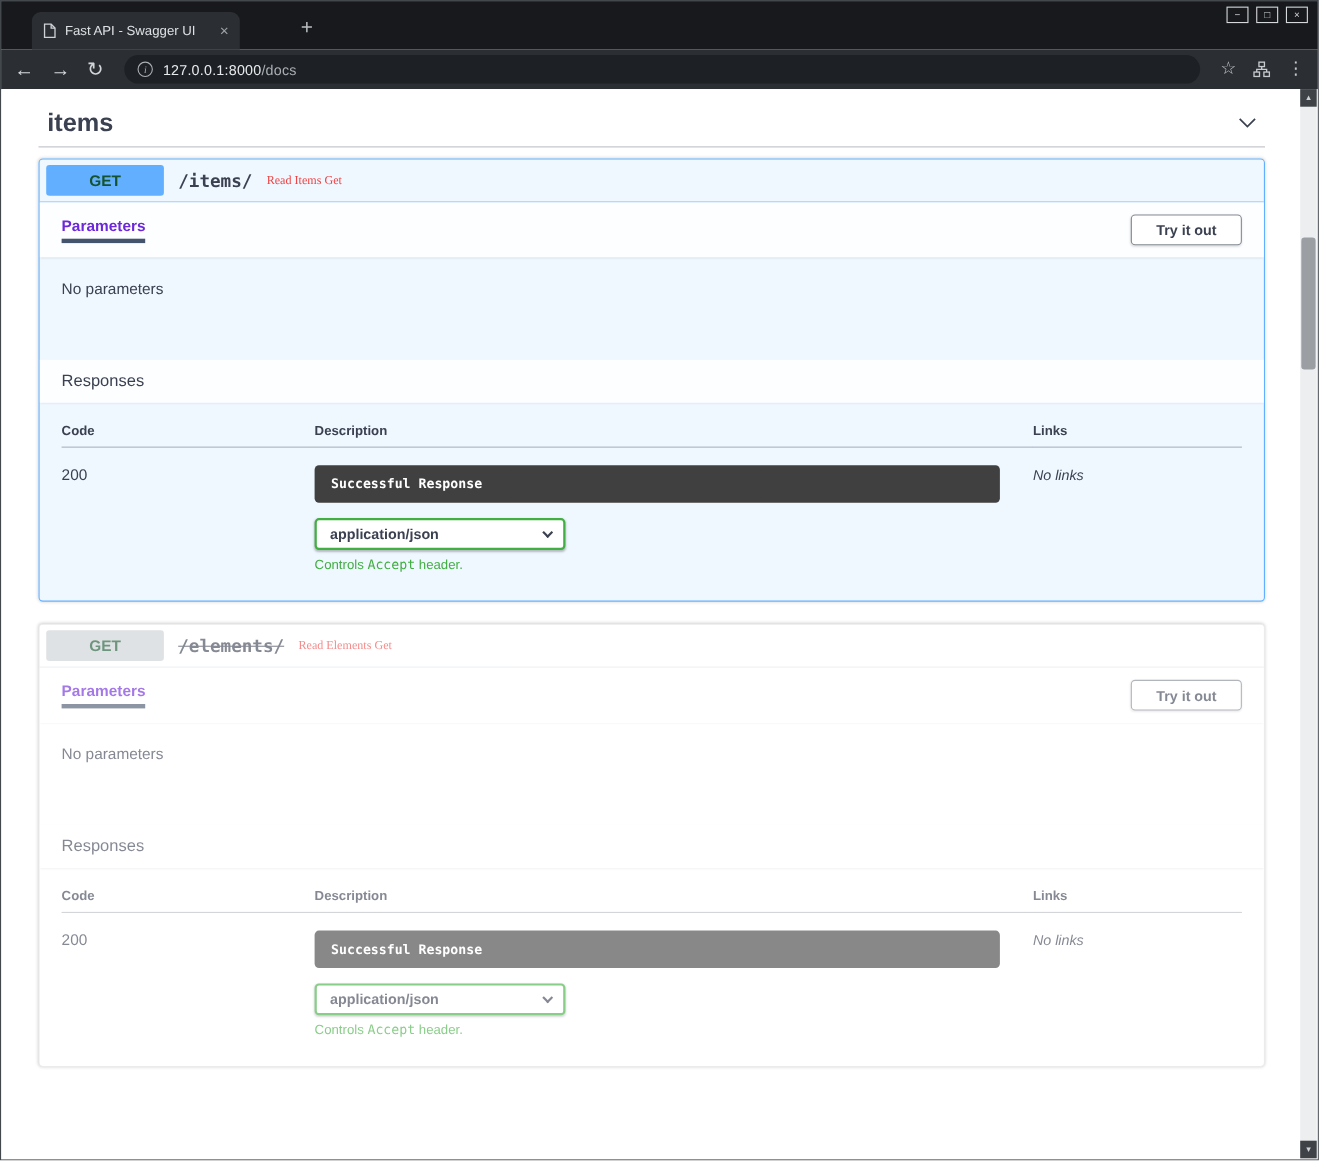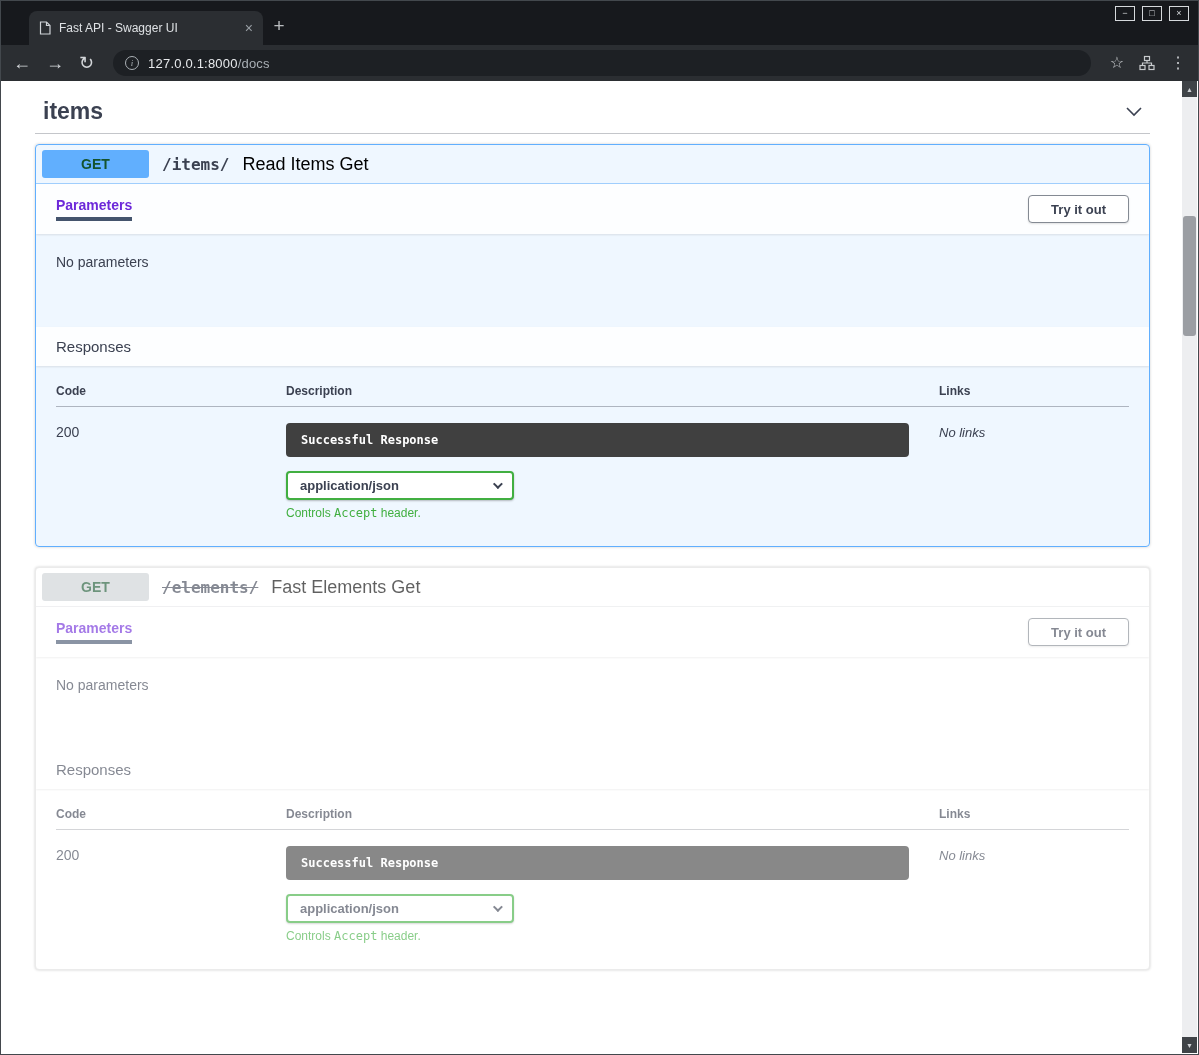--- a/index.html
+++ b/index.html
@@ -1,21 +1,21 @@
 <!DOCTYPE html>
 <html><head>
 <meta charset="utf-8">
 <style>
   * { box-sizing: border-box; margin: 0; padding: 0; }
   html,body { width:1199px; height:1055px; overflow:hidden; font-family:"Liberation Sans",sans-serif; }
   .window { width:1199px; height:1055px; background:#fff; position:relative; border:1px solid #43484d; }
 
   
   .titlebar { height:44px; background:#17191d; position:relative; }
-  .tab { position:absolute; left:28px; top:10px; width:234px; height:34px; background:#2b2e32;
+  .tab { position:absolute; left:28px; top:10px; width:189px; height:34px; background:#2b2e32;
          border-radius:8px 8px 0 0; display:flex; align-items:center; padding:0 10px; gap:8px; }
   .tab-title { flex:1; font-size:12px; color:#dee1e4; white-space:nowrap; overflow:hidden; }
   .tab-close { font-size:14px; color:#9aa0a6; line-height:1; cursor:pointer; }
   .new-tab { position:absolute; left:264px; top:11px; width:28px; height:28px; color:#b9bcbf;
              font-size:19px; display:flex; align-items:center; justify-content:center; }
   .win-controls { position:absolute; right:9px; top:5px; display:flex; gap:7px; }
   .win-btn { width:20px; height:15px; border:1px solid #d6d9dc; color:#d6d9dc; font-size:9px;
              display:flex; align-items:center; justify-content:center; line-height:1; }
 
   .toolbar { height:36px; background:#2b2e32; display:flex; align-items:center; padding:0 12px; gap:15px; }
@@ -42,21 +42,21 @@
   .opblock.deprecated { border:1px solid #ebebeb; background:#fff; }
 
   .opblock-summary { display:flex; align-items:center; gap:13px; padding:5px 6px; }
   .get .opblock-summary { border-bottom:1px solid rgba(97,175,254,.55); }
   .deprecated .opblock-summary { border-bottom:1px solid rgba(59,65,81,.12); }
   .method-badge { min-width:107px; text-align:center; padding:6px 0; background:#61affe; color:#14532d;
                   font-weight:700; font-size:14px; border-radius:3px; }
   .deprecated .method-badge { background:#ccd0d4; }
   .op-path { font-family:"DejaVu Sans Mono",monospace; font-size:16px; font-weight:700; color:#3b4151; }
   .deprecated .op-path { text-decoration:line-through; }
-  .op-summary-text { font-size:18px; color:#000000; }
+  .op-summary-text { font-size:11px; color:#ef4444;font-family:Liberation Serif, serif; }
 
   .dep-warning { padding:16px 20px 10px; font-size:13px; color:#41444e; }
 
   .opblock-section-header { display:flex; justify-content:space-between; align-items:center;
                             padding:11px 20px; background:rgba(255,255,255,.85);
                             box-shadow:0 1px 2px rgba(0,0,0,.1); }
   .params-title { font-size:14px; font-weight:700; color:#6d28d9; position:relative; padding-bottom:8px; }
   .params-title:after { content:""; position:absolute; left:0; bottom:0; width:100%; height:4px; background:#44546d; }
   .btn-try { height:28px; padding:0 22px; font-size:13px; font-weight:700; color:#3b4151; background:#fff;
              border:1px solid #848a93; border-radius:4px; box-shadow:0 1px 2px rgba(0,0,0,.12);
@@ -198,21 +198,21 @@
               </tr>
             </tbody>
           </table>
         </div>
       </div>
 
       <div class="opblock deprecated">
         <div class="opblock-summary">
           <span class="method-badge">GET</span>
           <span class="op-path">/elements/</span>
-          <span class="op-summary-text">Fast Elements Get</span>
+          <span class="op-summary-text">Read Elements Get</span>
         </div>
         <div class="opblock-section-header">
           <span class="params-title">Parameters</span>
           <button class="btn-try">Try it out</button>
         </div>
         <div class="no-params-wrap">No parameters</div>
         <div class="opblock-section-header">
           <span class="resp-title">Responses</span>
         </div>
         <div class="responses-wrap">

